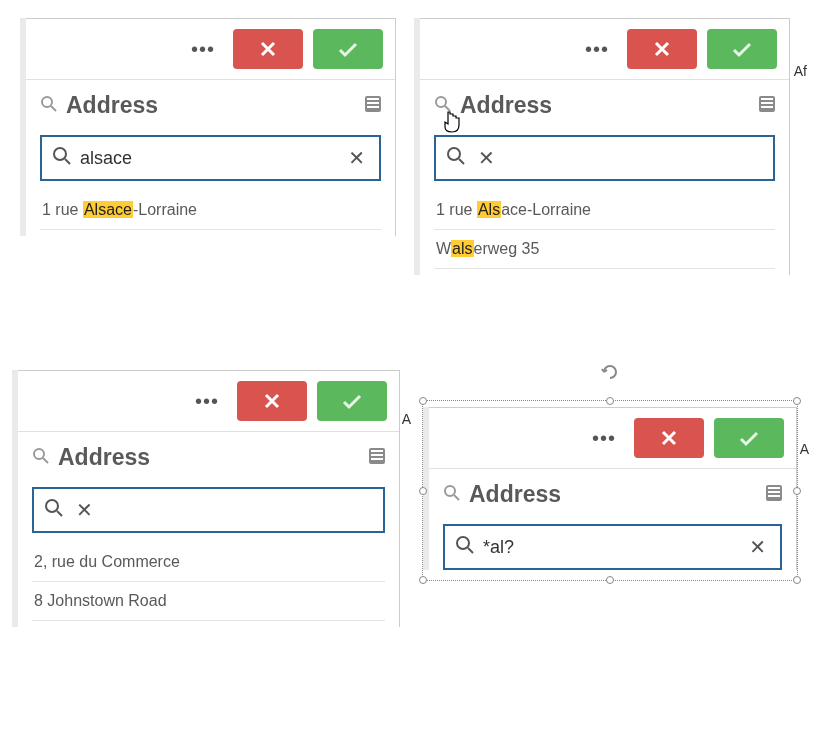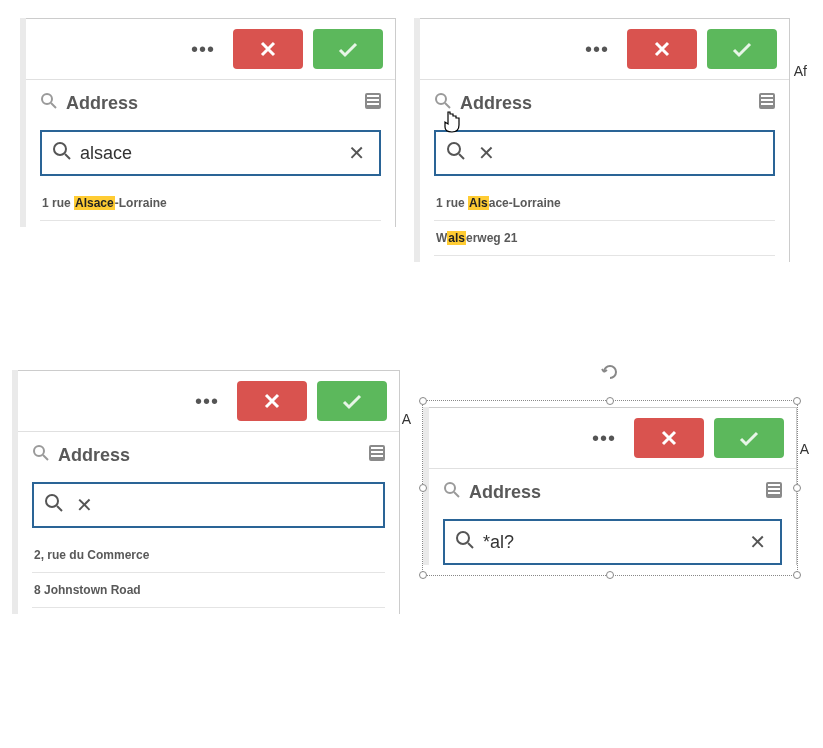--- a/index.html
+++ b/index.html
@@ -52,21 +52,21 @@
   .header-row {
     display: flex;
     align-items: center;
     padding: 12px 14px 10px 14px;
     gap: 8px;
     position: relative;
   }
   .header-row .title {
     font-weight: 700;
     color: #595959;
-    font-size: 18px;
+    font-size: 23px;
   }
   .mag-small svg { stroke: #9a9a9a; stroke-width: 2; fill: none; }
   .list-icon {
     margin-left: auto;
   }
   .list-icon svg { stroke: #8a8a8a; stroke-width: 2; fill: none; }
   .searchbox {
     margin: 6px 14px 10px 14px;
     border: 2px solid #2a6496;
     height: 46px;
@@ -90,24 +90,23 @@
     font-size: 20px;
     cursor: pointer;
     padding: 0 4px;
     line-height: 1;
   }
   .results {
     padding: 0 14px 6px 14px;
   }
   .result-row {
     color: #595959;
-    font-size: 12px;
+    font-size: 16px;
     padding: 10px 2px;
     border-bottom: 1px solid #e4e4e4;
-    font-weight: bold;
   }
   .hl {
     background: #ffcc33;
     color: #222;
     padding: 0 1px;
   }
   .pointer-cursor {
     position: absolute;
     pointer-events: none;
   }
@@ -222,21 +221,21 @@
           <path d="M13 13 L18 18"></path>
         </svg>
     </span>
     <span class="clear-x">✕</span>
   </div>
   <div class="results">
     <div class="result-row">
       <span>1 rue </span><span class="hl">Als</span><span>ace-Lorraine</span>
     </div>
     <div class="result-row">
-      <span>W</span><span class="hl">als</span><span>erweg 21</span>
+      <span>W</span><span class="hl">als</span><span>erweg 35</span>
     </div>
   </div>
 </div>
 
 <div class="panel" style="left:18px; top:370px; width:382px;">
   <span class="af-badge" style="right:-12px; top:40px;">A</span>
   <div class="toolbar">
     <span class="more-icon">•••</span>
     <div class="btn btn-cancel">
       <svg width="20" height="20" viewBox="0 0 20 20">

